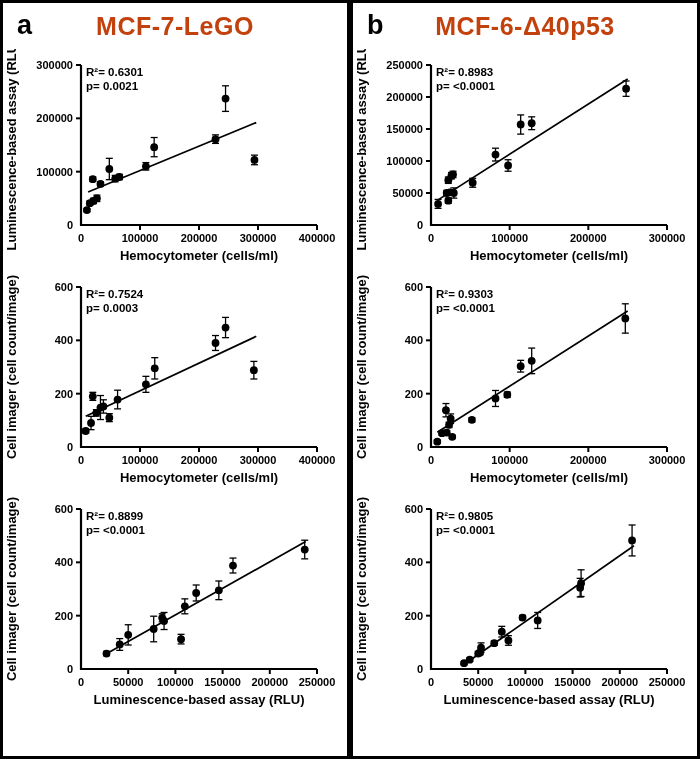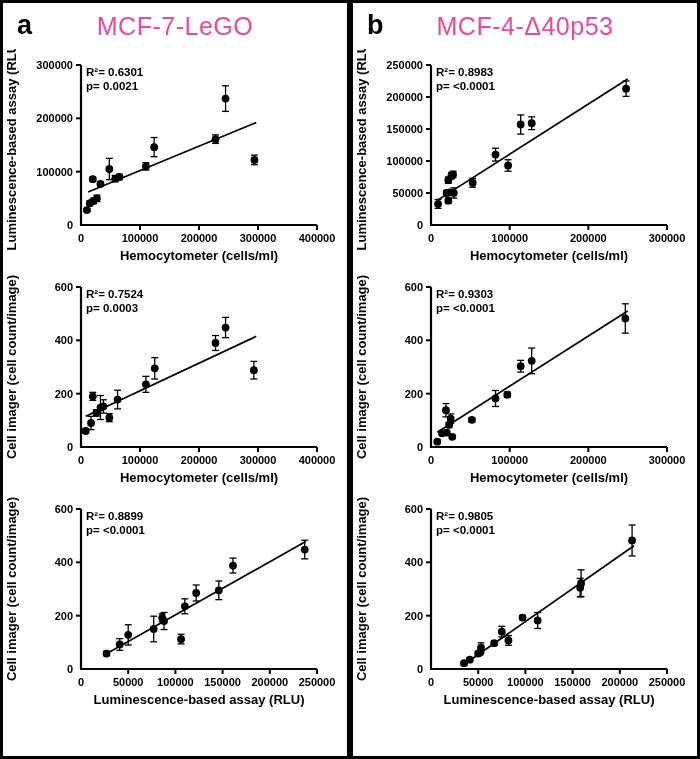--- a/index.html
+++ b/index.html
@@ -5,21 +5,21 @@
   html,body{margin:0;padding:0;background:#ffffff;}
   .figure{
     width:700px;height:759px;box-sizing:border-box;
     border:3px solid #000;background:#fff;display:flex;
     font-family:"Liberation Sans",sans-serif;
   }
   .panel{flex:1;display:flex;flex-direction:column;overflow:hidden;background:#fff;}
   .divider{width:6px;background:#000;flex:0 0 auto;}
   .panel-header{position:relative;height:46px;display:flex;align-items:center;justify-content:center;}
   .panel-letter{position:absolute;left:14px;top:9px;font-size:27px;font-weight:700;line-height:1;color:#000;}
-  .panel-title{font-size:25px;font-weight:400;color:#ec4899;letter-spacing:0.5px;}
+  .panel-title{font-size:25px;font-weight:700;color:#c2410c;letter-spacing:0.5px;}
   .chart{height:222px;flex:0 0 auto;}
   svg text{font-family:"Liberation Sans",sans-serif;font-weight:700;fill:#000;}
   .tick-label{font-size:11px;}
   .axis-title{font-size:13px;}
   .ann{font-size:11.5px;}
 </style>
 </head>
 <body>
 
 <div class="figure">
@@ -292,21 +292,21 @@
             <text x="83" y="41" class="ann">p= &lt;0.0001</text>
           </g>
         </svg></div>
   </div>
 
   <div class="divider"></div>
 
   <div class="panel">
     <div class="panel-header">
       <span class="panel-letter">b</span>
-      <span class="panel-title">MCF-4-Δ40p53</span>
+      <span class="panel-title">MCF-6-Δ40p53</span>
     </div>
     <div class="chart"><svg width="334" height="222" viewBox="0 0 334 222">
           <g stroke="#000000" stroke-width="2.2" fill="none">
             <line x1="78" y1="177" x2="78" y2="16"></line>
             <line x1="77" y1="176" x2="314" y2="176"></line>
             <line x1="156.66666666666666" y1="176" x2="156.66666666666666" y2="181" stroke-width="2"></line>
             <line x1="235.33333333333331" y1="176" x2="235.33333333333331" y2="181" stroke-width="2"></line>
             <line x1="314" y1="176" x2="314" y2="181" stroke-width="2"></line>
             <line x1="78" y1="144" x2="73" y2="144" stroke-width="2"></line>
             <line x1="78" y1="112" x2="73" y2="112" stroke-width="2"></line>

